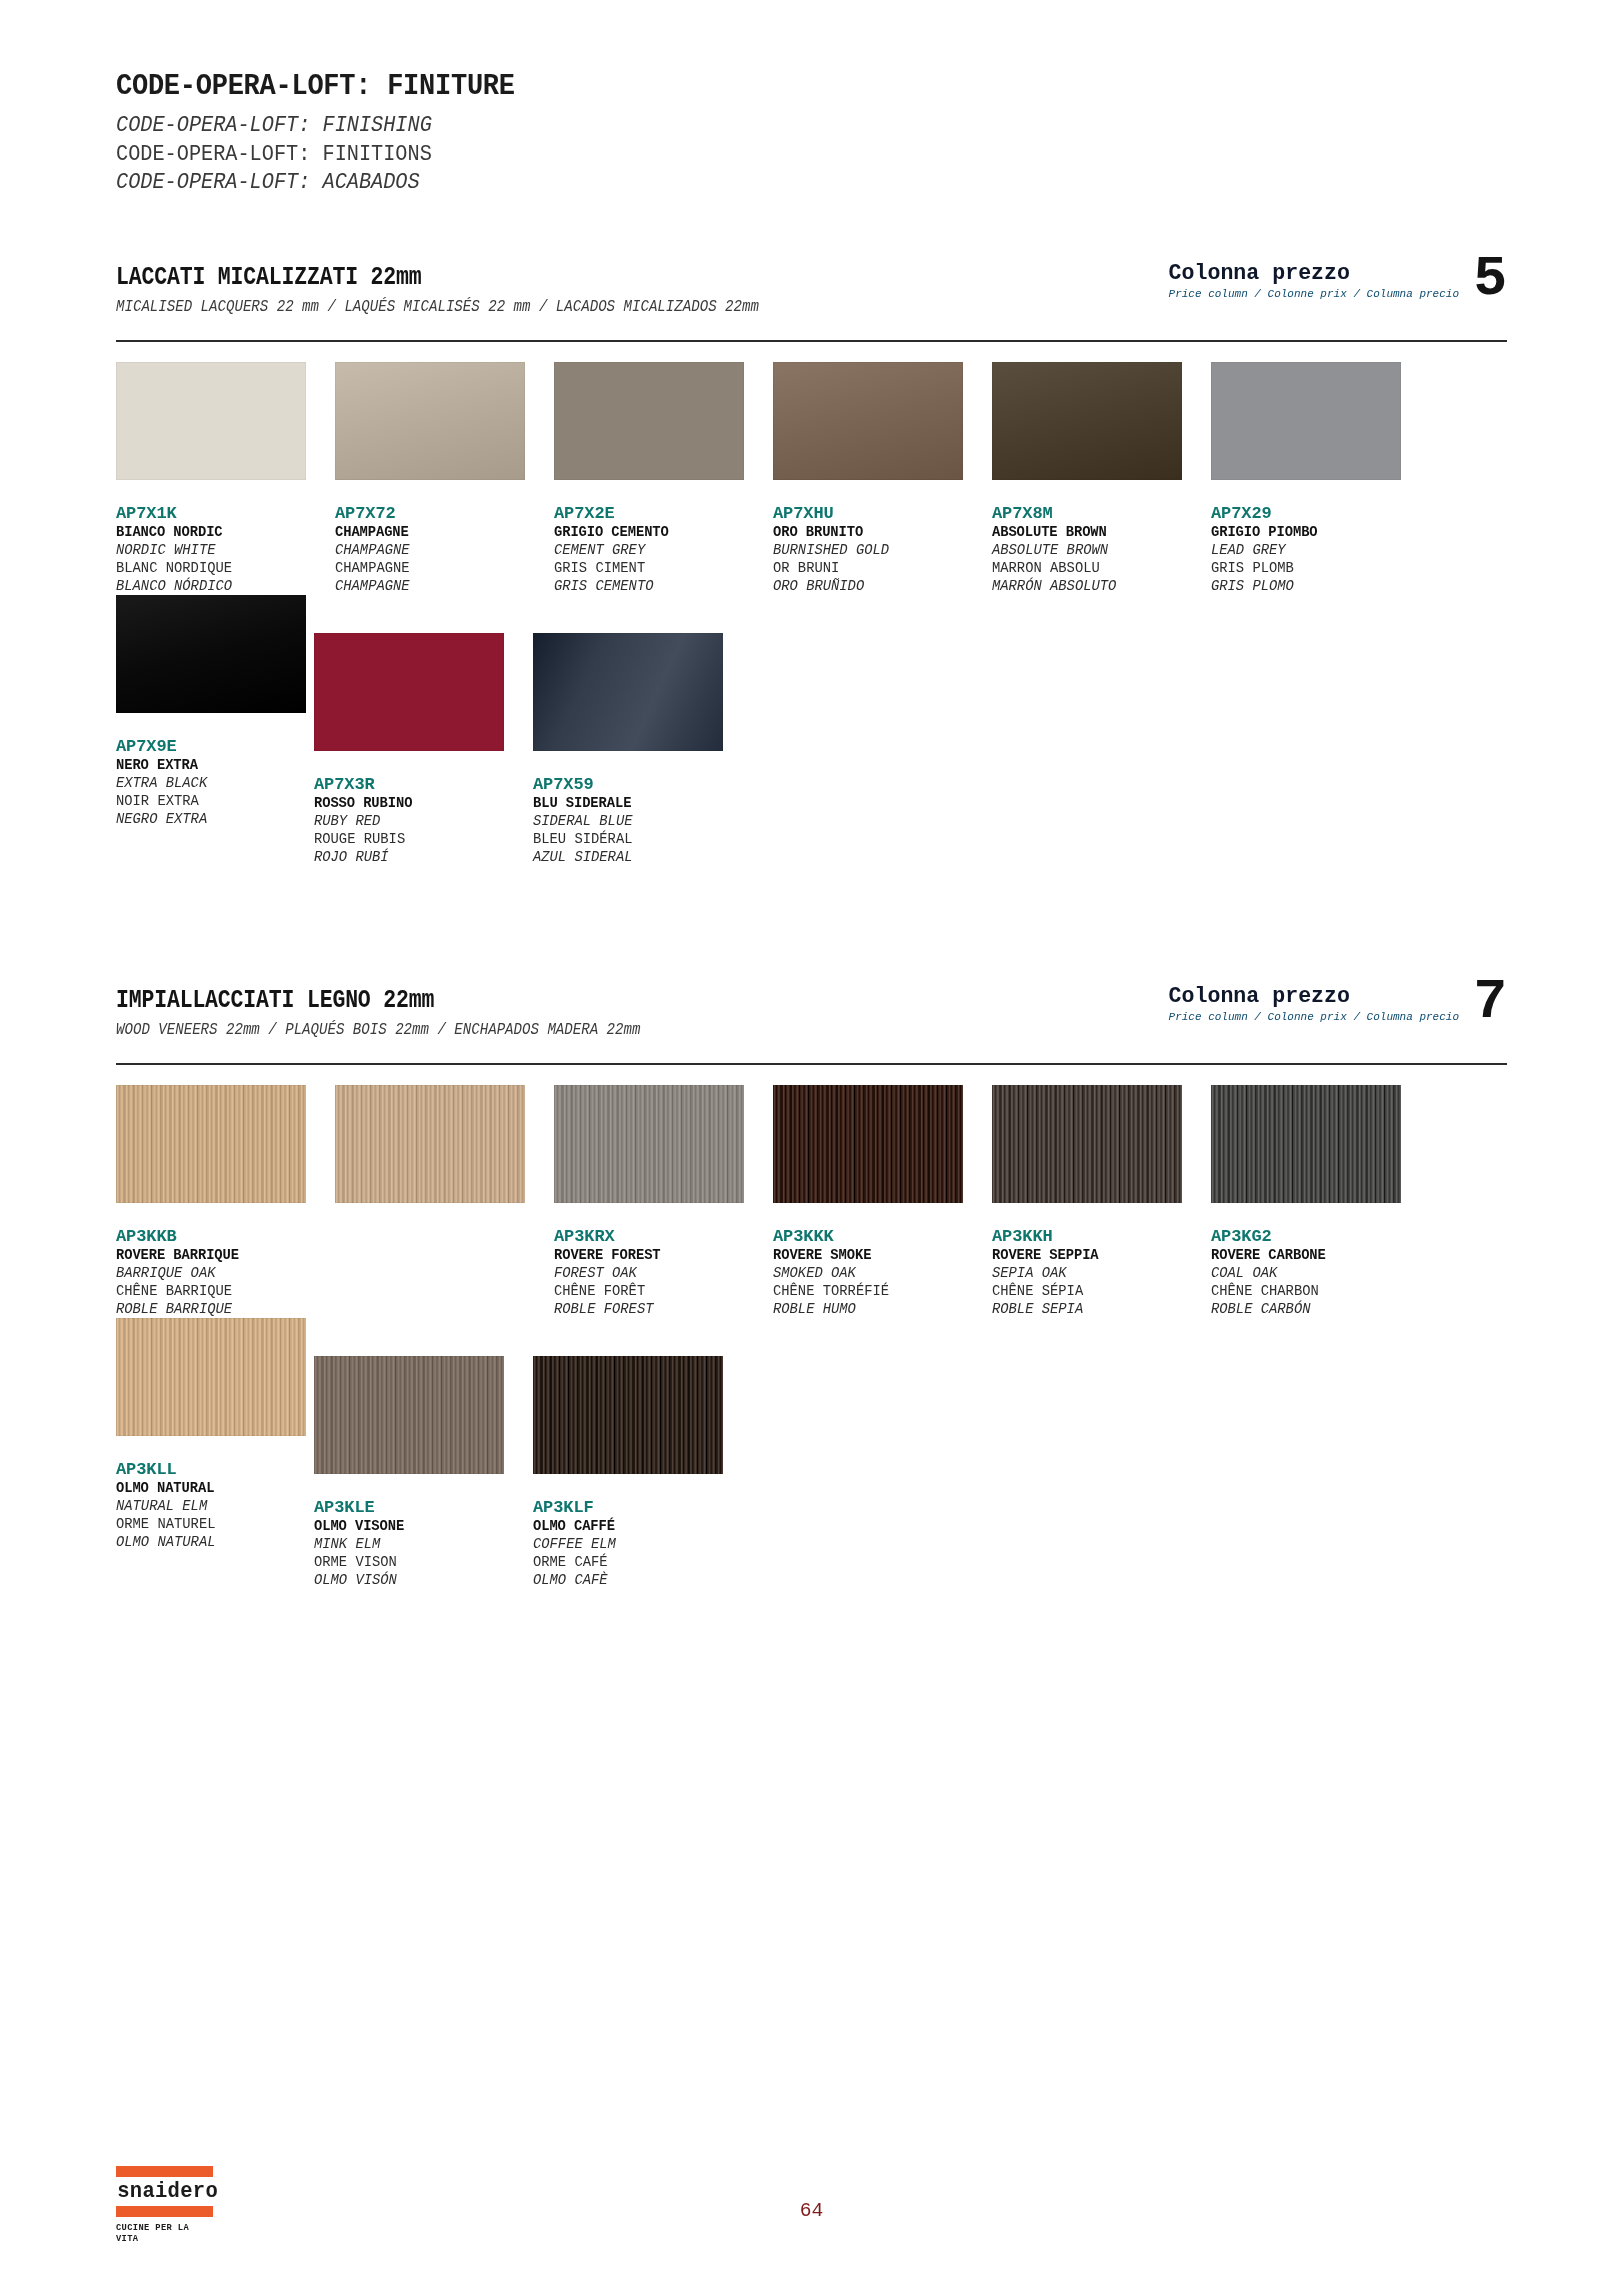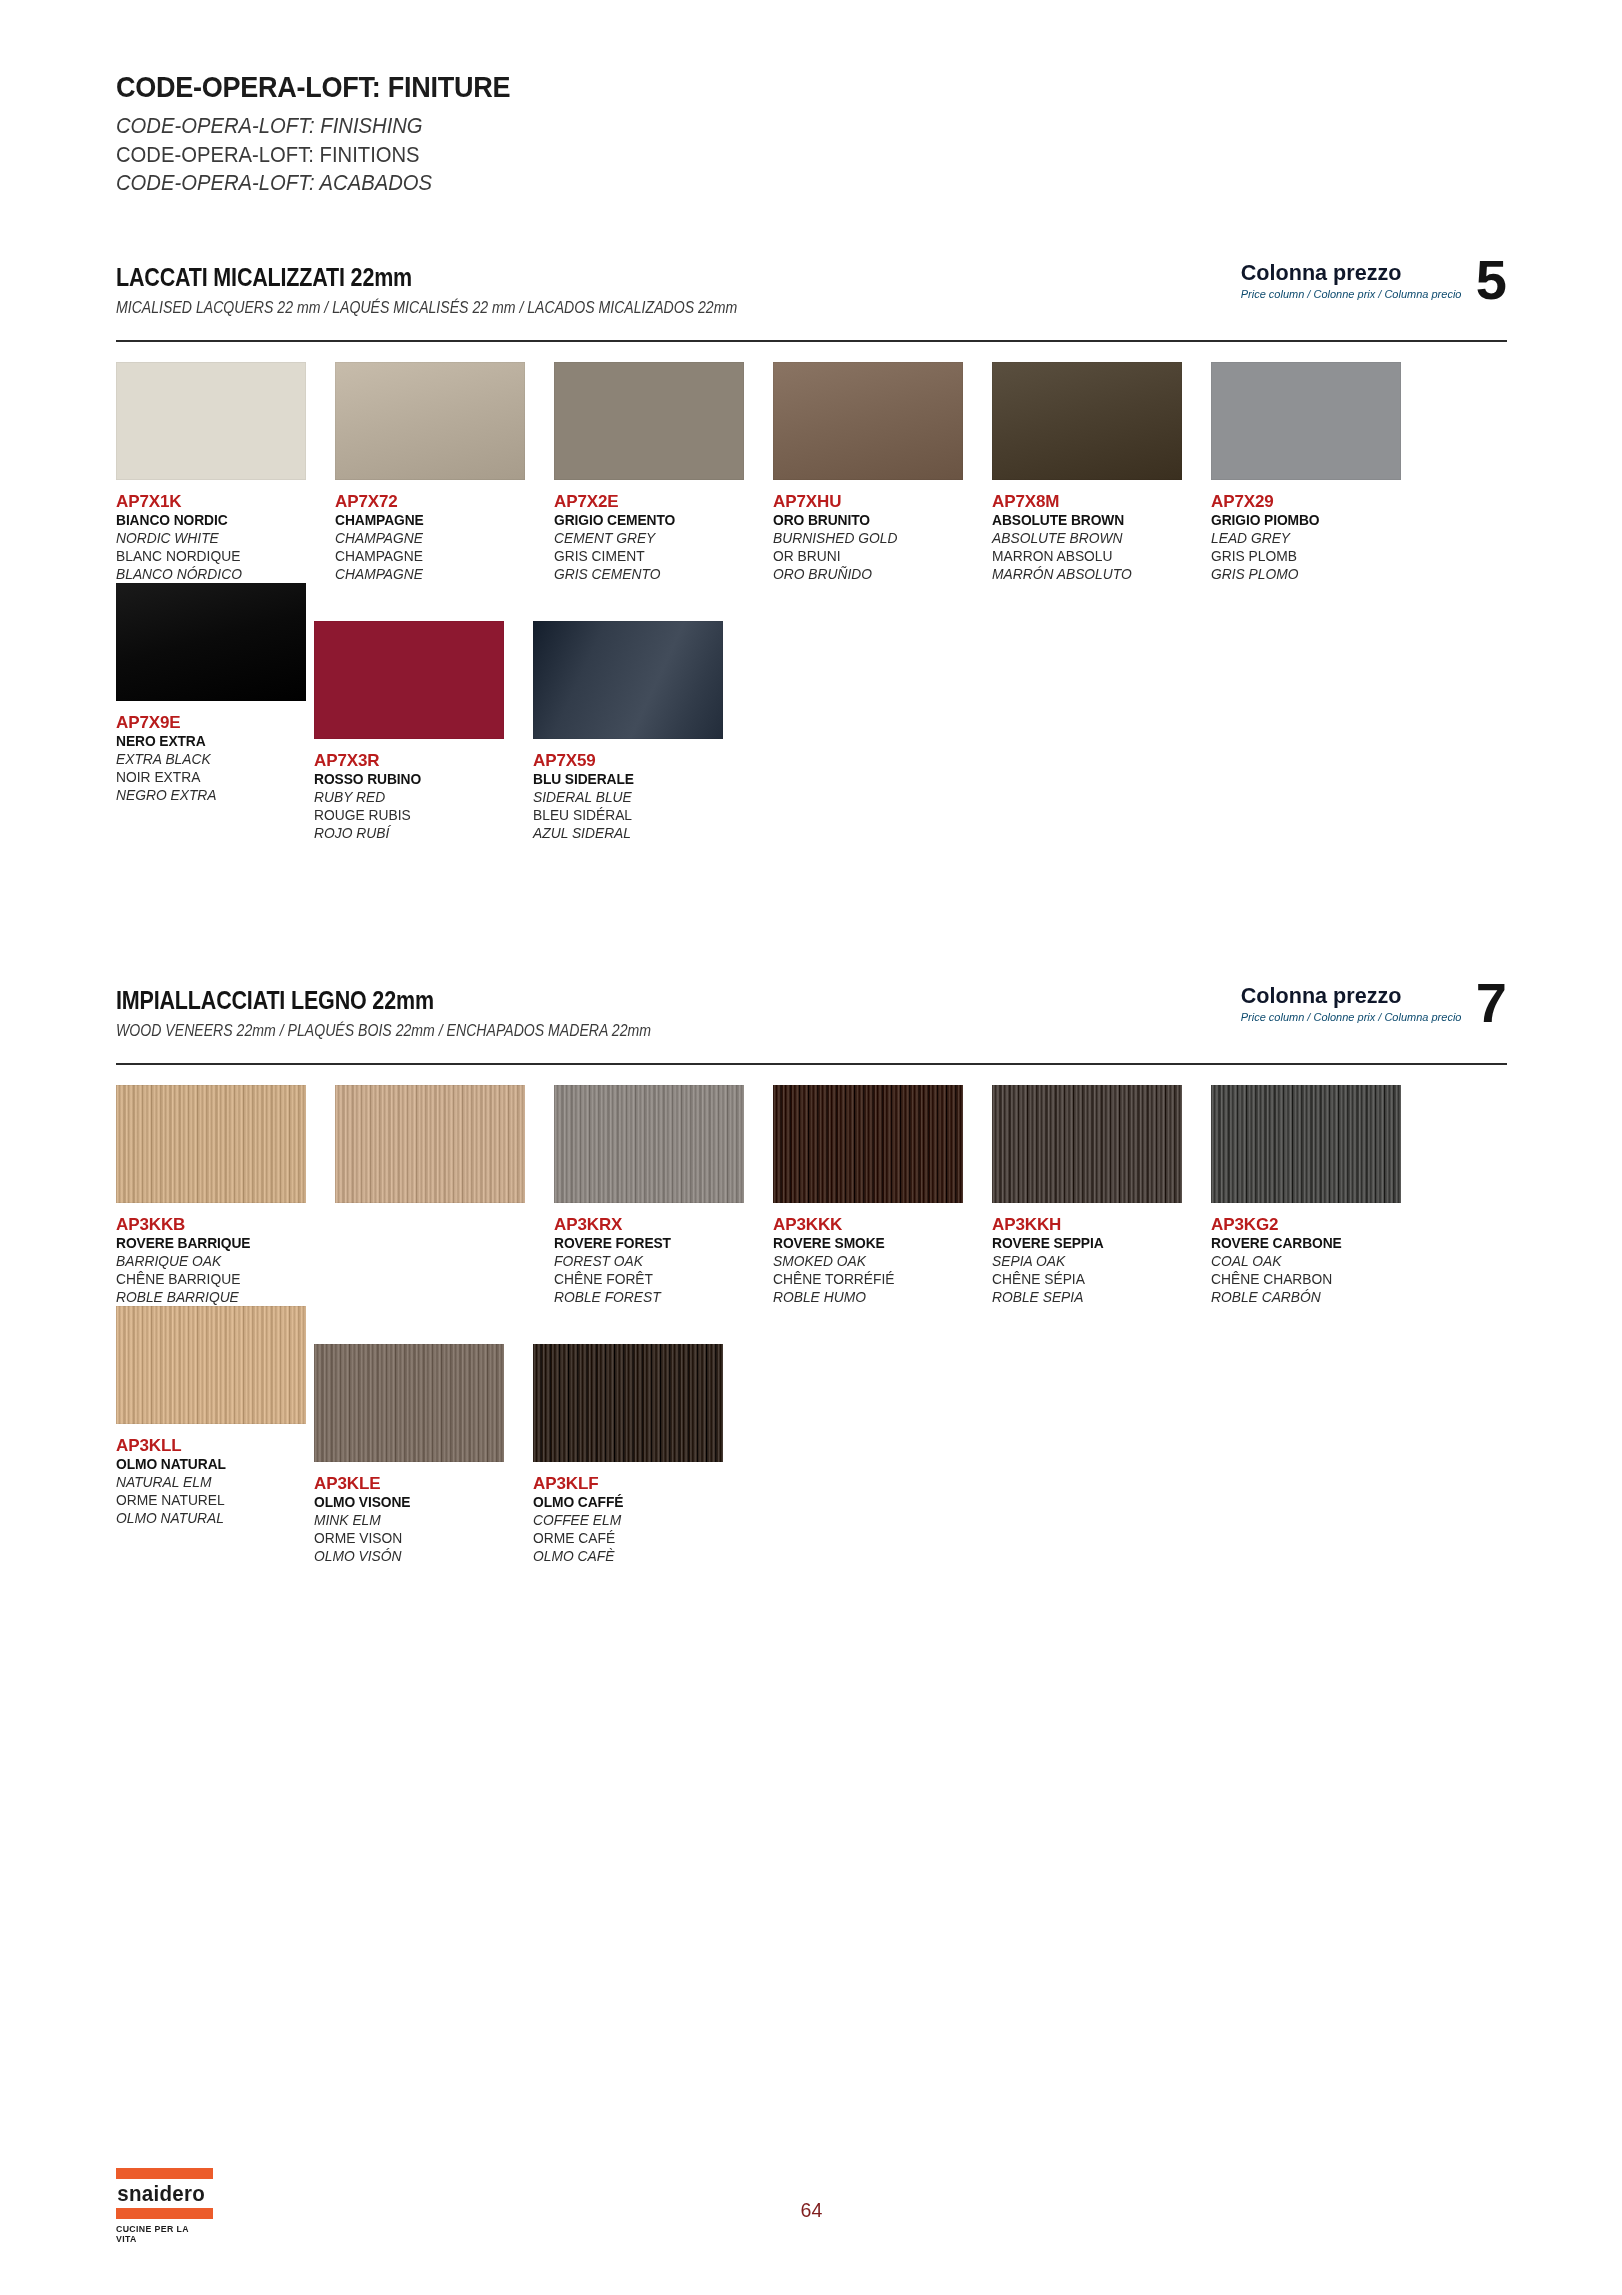--- a/index.html
+++ b/index.html
@@ -4,21 +4,21 @@
 <style>
   html, body { margin:0; padding:0; background:#ffffff; }
   body {
     width:1623px; height:2295px;
     font-family:"Liberation Sans", sans-serif;
     color:#1a1a1a;
     position:relative;
     overflow:hidden;
   }
 
-  .page { position:absolute; inset:0; }
+  .page { position:absolute; inset:0;font-family:Liberation Mono, monospace; }
 
   
   .title-block { position:absolute; left:116px; top:72px; }
   .title-main {
     font-size:29.4px; font-weight:bold; letter-spacing:-0.3px;
     color:#1b1b1b; line-height:1.0; margin:0 0 10.5px 0;
     transform:scaleX(0.92); transform-origin:left center;
   }
   .title-sub {
     font-size:22px; font-weight:normal; color:#3a3a3a;
@@ -61,21 +61,21 @@
     width:190px; height:118px; display:block;
     background-size:cover; background-position:center;
     position:relative; overflow:hidden;
   }
   .swatch::after {
     content:""; position:absolute; inset:0;
     box-shadow:inset 0 0 0 0.7px rgba(0,0,0,0.06);
   }
 
   .labels { margin-top:11.8px; }
-  .code  { font-size:17px; font-weight:bold; color:#b91c1c; line-height:1.12; letter-spacing:-0.1px; }
+  .code  { font-size:17px; font-weight:bold; color:#0f766e; line-height:1.12; letter-spacing:-0.1px;margin-top:24px; }
   .name  { font-size:14.4px; font-weight:bold; color:#121212; line-height:1.25; letter-spacing:-0.1px;
            transform:scaleX(0.96); transform-origin:left center; }
   .en    { font-size:14.4px; font-style:italic; color:#2d2d2d; line-height:1.25;
            transform:scaleX(0.96); transform-origin:left center; }
   .fr    { font-size:14.4px; color:#2d2d2d; line-height:1.25;
            transform:scaleX(0.96); transform-origin:left center; }
   .es    { font-size:14.4px; font-style:italic; color:#2d2d2d; line-height:1.25;
            transform:scaleX(0.96); transform-origin:left center; }
 
   

